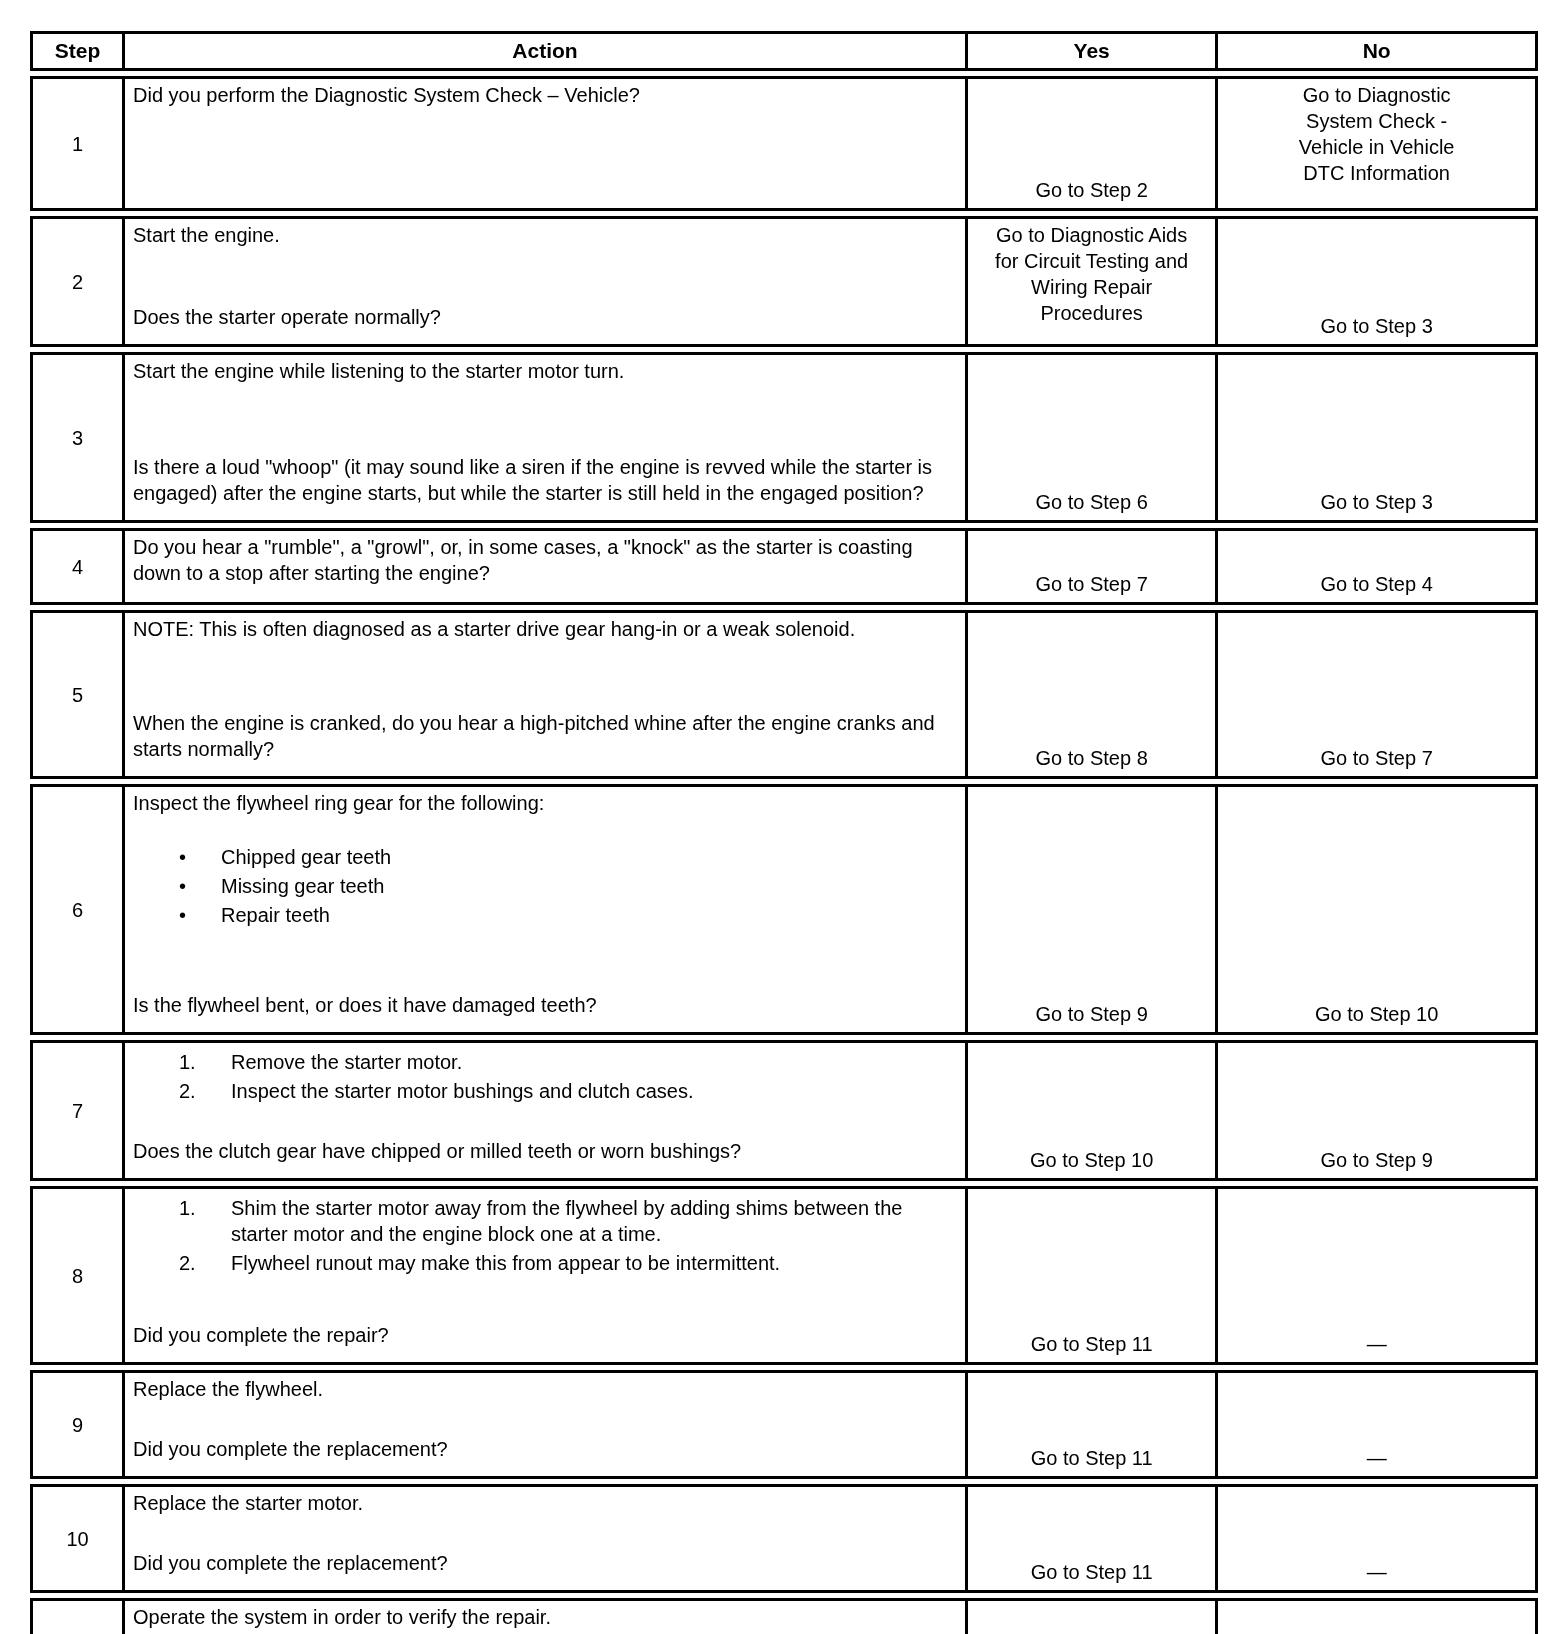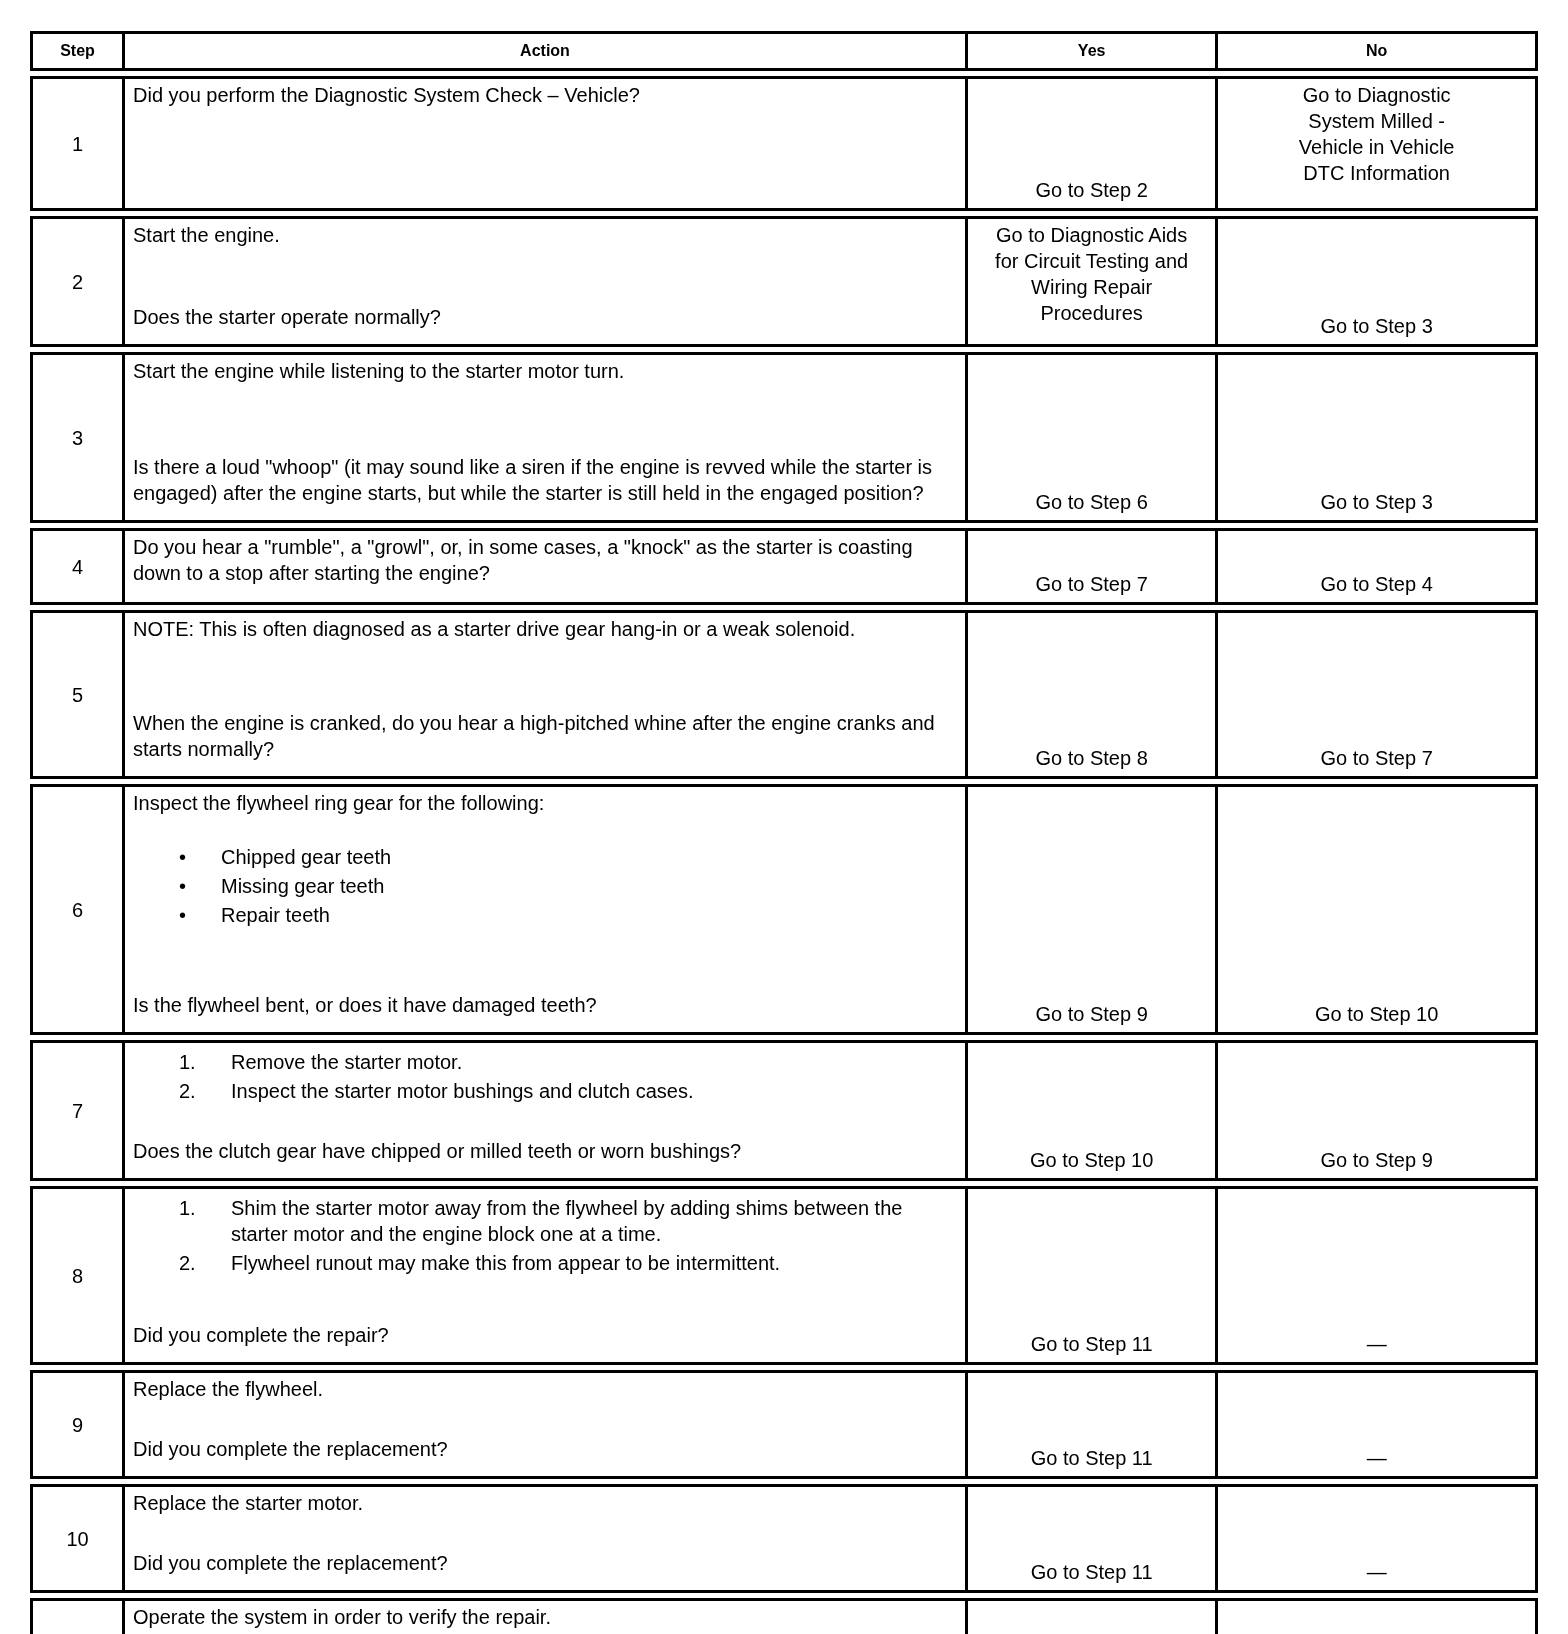--- a/index.html
+++ b/index.html
@@ -16,21 +16,21 @@
   }
   .diag th, .diag td {
     border: 3px solid #000;
     border-left: none;
     padding: 2px 6px;
     vertical-align: top;
   }
   .diag th:first-child, .diag td:first-child { border-left: 3px solid #000; }
 
   .diag th {
-    font-size: 16px;
+    font-size: 21px;
     font-weight: bold;
     text-align: center;
     padding: 4px 6px;
   }
 
   td.step-cell {
     text-align: center;
     vertical-align: middle;
   }
 
@@ -76,21 +76,21 @@
     <tbody>
         <tr>
           <td class="step-cell">1</td>
           <td class="action-cell">
             <div class="action-inner" style="min-height: 112px;">
               <div class="para">Did you perform the Diagnostic System Check – Vehicle?</div>
             </div>
           </td>
           <td class="result-cell align-bottom">Go to Step 2</td>
           <td class="result-cell align-top">Go to Diagnostic
-System Milled -
+System Check -
 Vehicle in Vehicle
 DTC Information</td>
         </tr>
         <tr>
           <td class="step-cell">2</td>
           <td class="action-cell">
             <div class="action-inner" style="min-height: 108px;">
               <div class="para">Start the engine.</div>
               <div class="para push">Does the starter operate normally?</div>
             </div>

